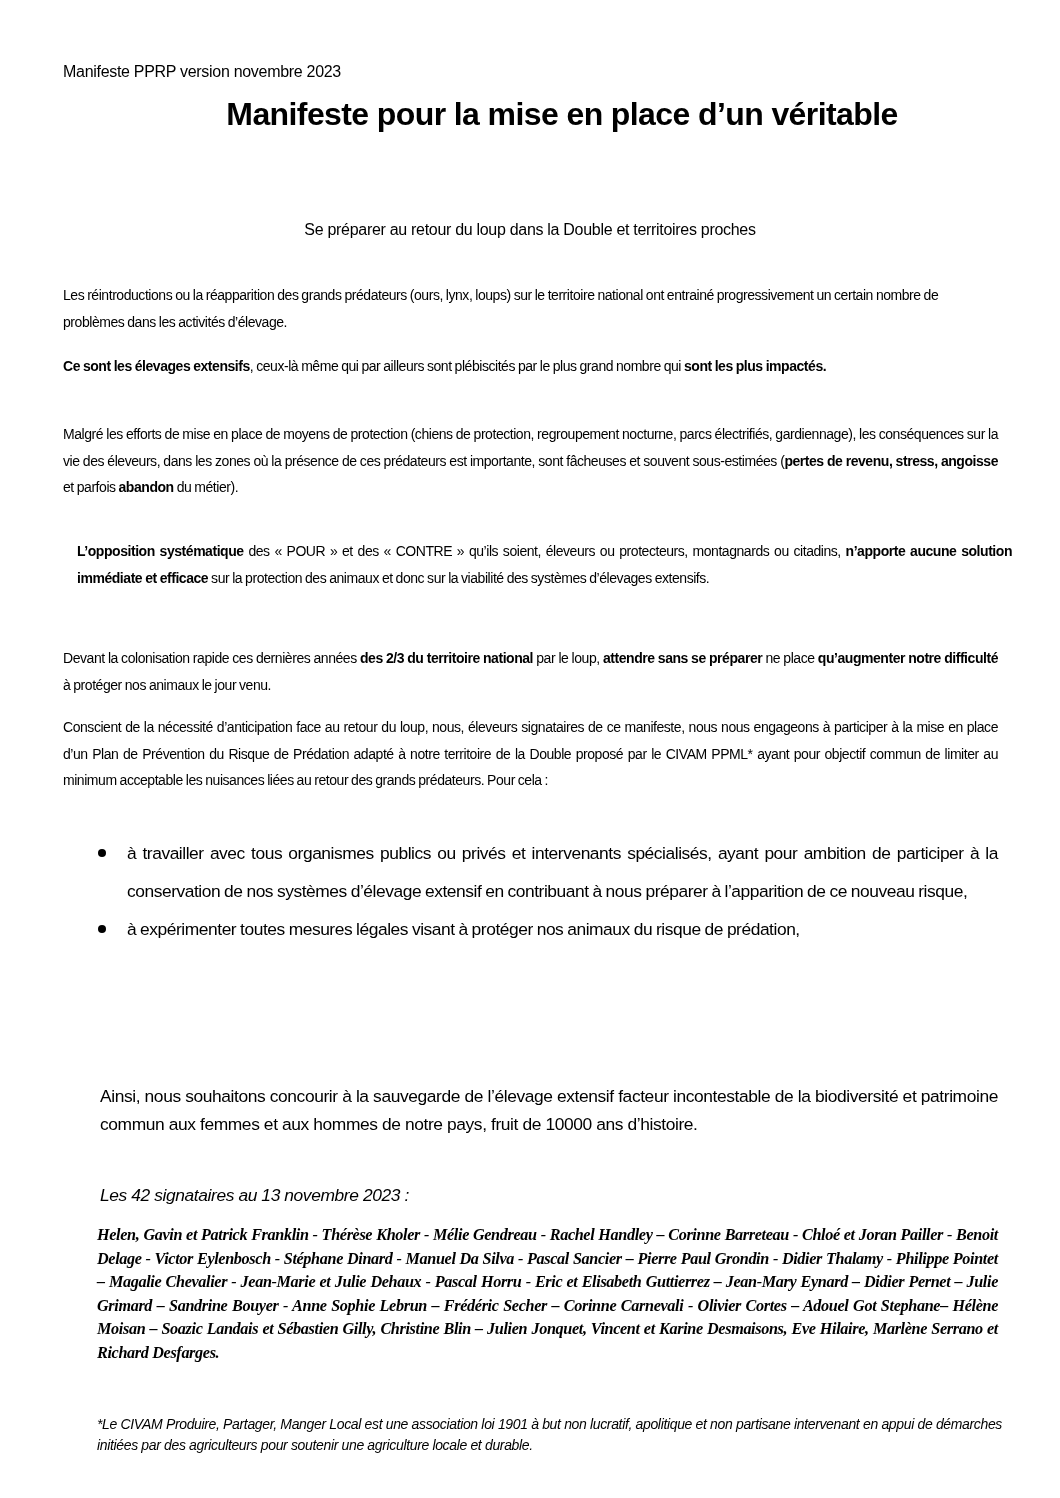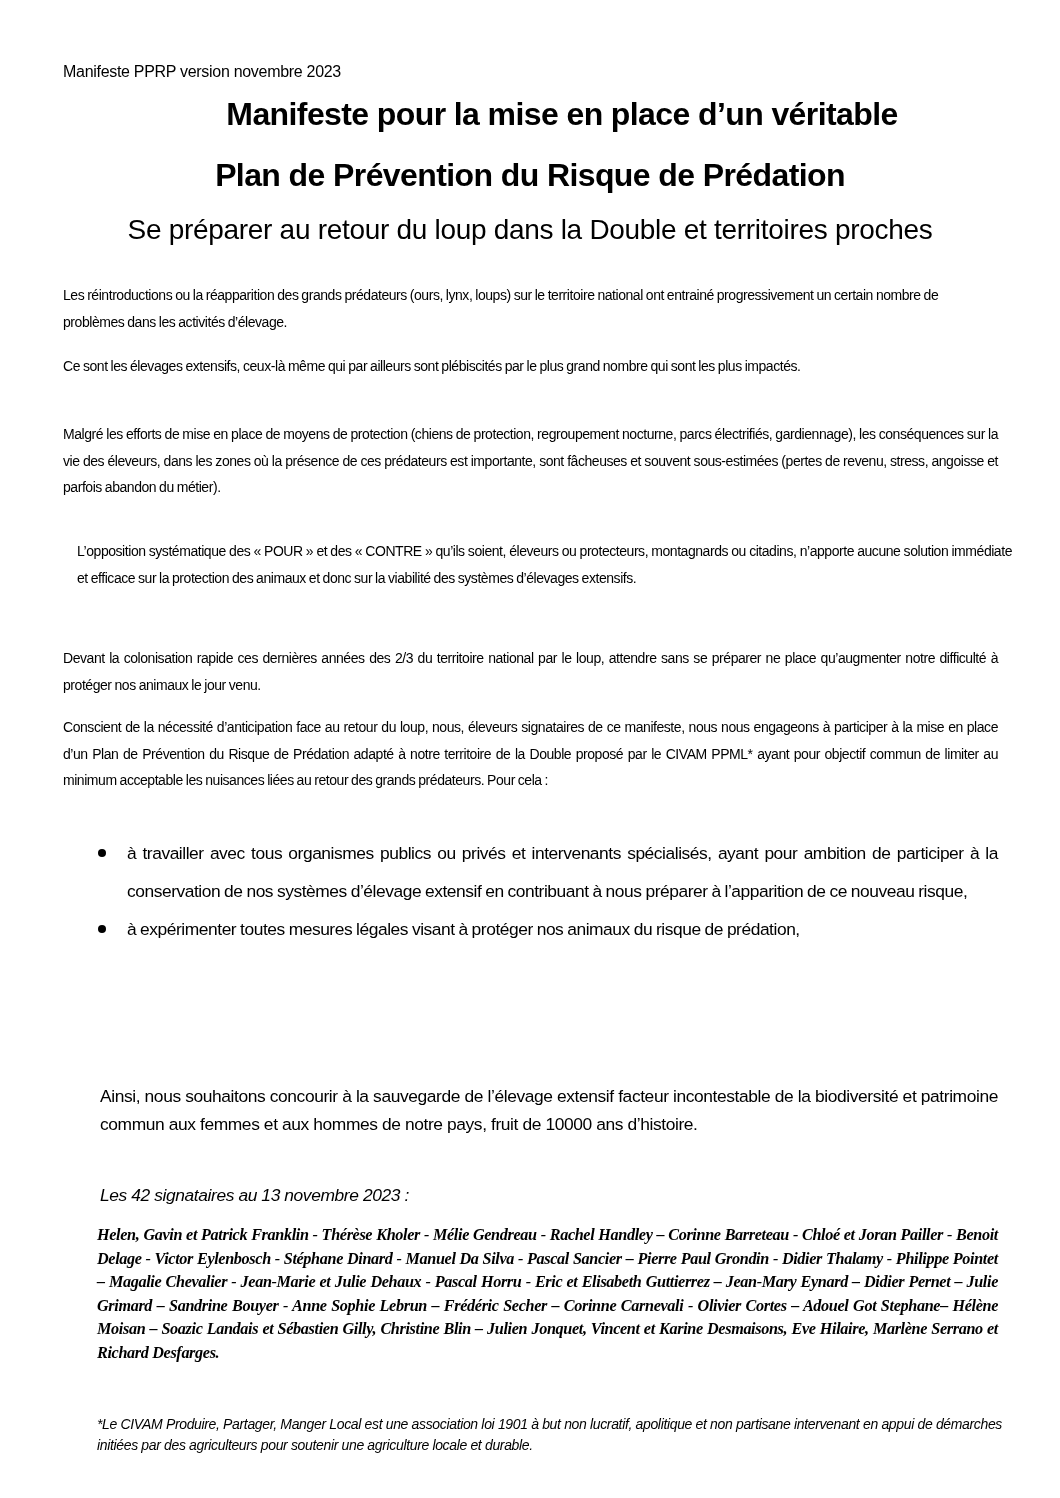--- a/index.html
+++ b/index.html
@@ -3,41 +3,40 @@
 <meta charset="utf-8">
 <style>
   html, body { margin: 0; padding: 0; background: #ffffff; }
   body { width: 1060px; height: 1498px; position: relative; overflow: hidden; color: #000; font-family: "Liberation Sans", sans-serif; }
   .page { position: absolute; left: 0; top: 0; width: 1060px; height: 1498px; }
   .abs { position: absolute; }
   .header-note { left: 63px; top: 62px; font-size: 16px; line-height: 20px; font-family: "Liberation Sans Narrow", "Liberation Sans", sans-serif; letter-spacing: -0.3px; }
   .title { left: 0; width: 1060px; text-align: center; font-weight: bold; font-size: 32px; line-height: 40px; letter-spacing: -0.6px; }
   .t1 { top: 94px; padding-left: 32px; }
   .t2 { top: 155px; }
-  .subtitle { left: 0; width: 1060px; text-align: center; top: 216px; font-size: 28px; line-height: 28px; letter-spacing: -0.3px; }
+  .subtitle { left: 0; width: 1060px; text-align: center; top: 216px; font-size: 16px; line-height: 28px; letter-spacing: -0.3px; }
   .para { left: 63px; width: 935px; font-size: 14px; line-height: 26.5px; letter-spacing: -0.45px; word-spacing: -0.5px; }
   .para.justify { text-align: justify; }
-  .para b { font-weight: normal; }
+  .para b { font-weight: bold; }
   .bullets { left: 97px; width: 901px; margin: 0; padding: 0; list-style: none; }
   .bullets li { position: relative; padding-left: 30px; font-size: 17.4px; line-height: 38px; letter-spacing: -0.45px; word-spacing: -0.5px; margin-bottom: 0px; text-align: justify; }
   .bullets li .dot { position: absolute; left: 1px; top: 15px; width: 8px; height: 8px; border-radius: 50%; background: #000; }
   .conclusion { left: 100px; width: 898px; top: 1082px; font-size: 17.4px; line-height: 28px; text-align: justify; letter-spacing: -0.4px; }
   .sig-heading { left: 100px; top: 1183px; font-size: 17.4px; font-style: italic; letter-spacing: -0.4px; line-height: 24px; }
   .signatories { left: 97px; width: 901px; top: 1224px; font-family: "Liberation Serif", serif; font-style: italic; font-weight: bold; font-size: 16.2px; line-height: 23.5px; text-align: justify; letter-spacing: -0.35px; }
   .footnote { left: 97px; width: 905px; top: 1386px; font-size: 14px; line-height: 21px; font-style: italic; letter-spacing: -0.35px; text-align: justify; margin-top: 28px; }
 </style>
 </head>
 <body>
 
 <div class="page">
 
   <div class="abs header-note">Manifeste PPRP version novembre 2023</div>
 
   <h1 class="abs title t1" style="margin:0">Manifeste pour la mise en place d’un véritable</h1>
-  <h1 class="abs title t2" style="margin:0">Plan de Prévention du Risque de Prédation</h1>
   <div class="abs subtitle">Se préparer au retour du loup dans la Double et territoires proches</div>
 
   <p class="abs para" style="top:282px;margin:0"><span>Les réintroductions ou la réapparition des grands prédateurs (ours, lynx, loups) sur le territoire national ont entrainé progressivement un certain nombre de problèmes dans les activités d’élevage.</span></p>
   <p class="abs para" style="top:353px;margin:0"><b>Ce sont les élevages extensifs</b><span>, ceux-là même qui par ailleurs sont plébiscités par le plus grand nombre qui </span><b>sont les plus impactés.</b></p>
   <p class="abs para justify" style="top:421px;margin:0"><span>Malgré les efforts de mise en place de moyens de protection (chiens de protection, regroupement nocturne, parcs électrifiés, gardiennage), les conséquences sur la vie des éleveurs, dans les zones où la présence de ces prédateurs est importante, sont fâcheuses et souvent sous-estimées (</span><b>pertes de revenu, stress, angoisse</b><span> et parfois </span><b>abandon</b><span> du métier).</span></p>
   <p class="abs para justify" style="top:524px;margin:14px"><b>L’opposition systématique</b><span> des « POUR » et des « CONTRE » qu’ils soient, éleveurs ou protecteurs, montagnards ou citadins, </span><b>n’apporte aucune solution immédiate et efficace</b><span> sur la protection des animaux et donc sur la viabilité des systèmes d’élevages extensifs.</span></p>
   <p class="abs para justify" style="top:645px;margin:0"><span>Devant la colonisation rapide ces dernières années </span><b>des 2/3 du territoire national</b><span> par le loup, </span><b>attendre sans se préparer</b><span> ne place </span><b>qu’augmenter notre difficulté</b><span> à protéger nos animaux le jour venu.</span></p>
   <p class="abs para justify" style="top:714px;margin:0"><span>Conscient de la nécessité d’anticipation face au retour du loup, nous, éleveurs signataires de ce manifeste, nous nous engageons à participer à la mise en place d’un Plan de Prévention du Risque de Prédation adapté à notre territoire de la Double proposé par le CIVAM PPML* ayant pour objectif commun de limiter au minimum acceptable les nuisances liées au retour des grands prédateurs. Pour cela :</span></p>
 
   <ul class="abs bullets" style="top:834px">

